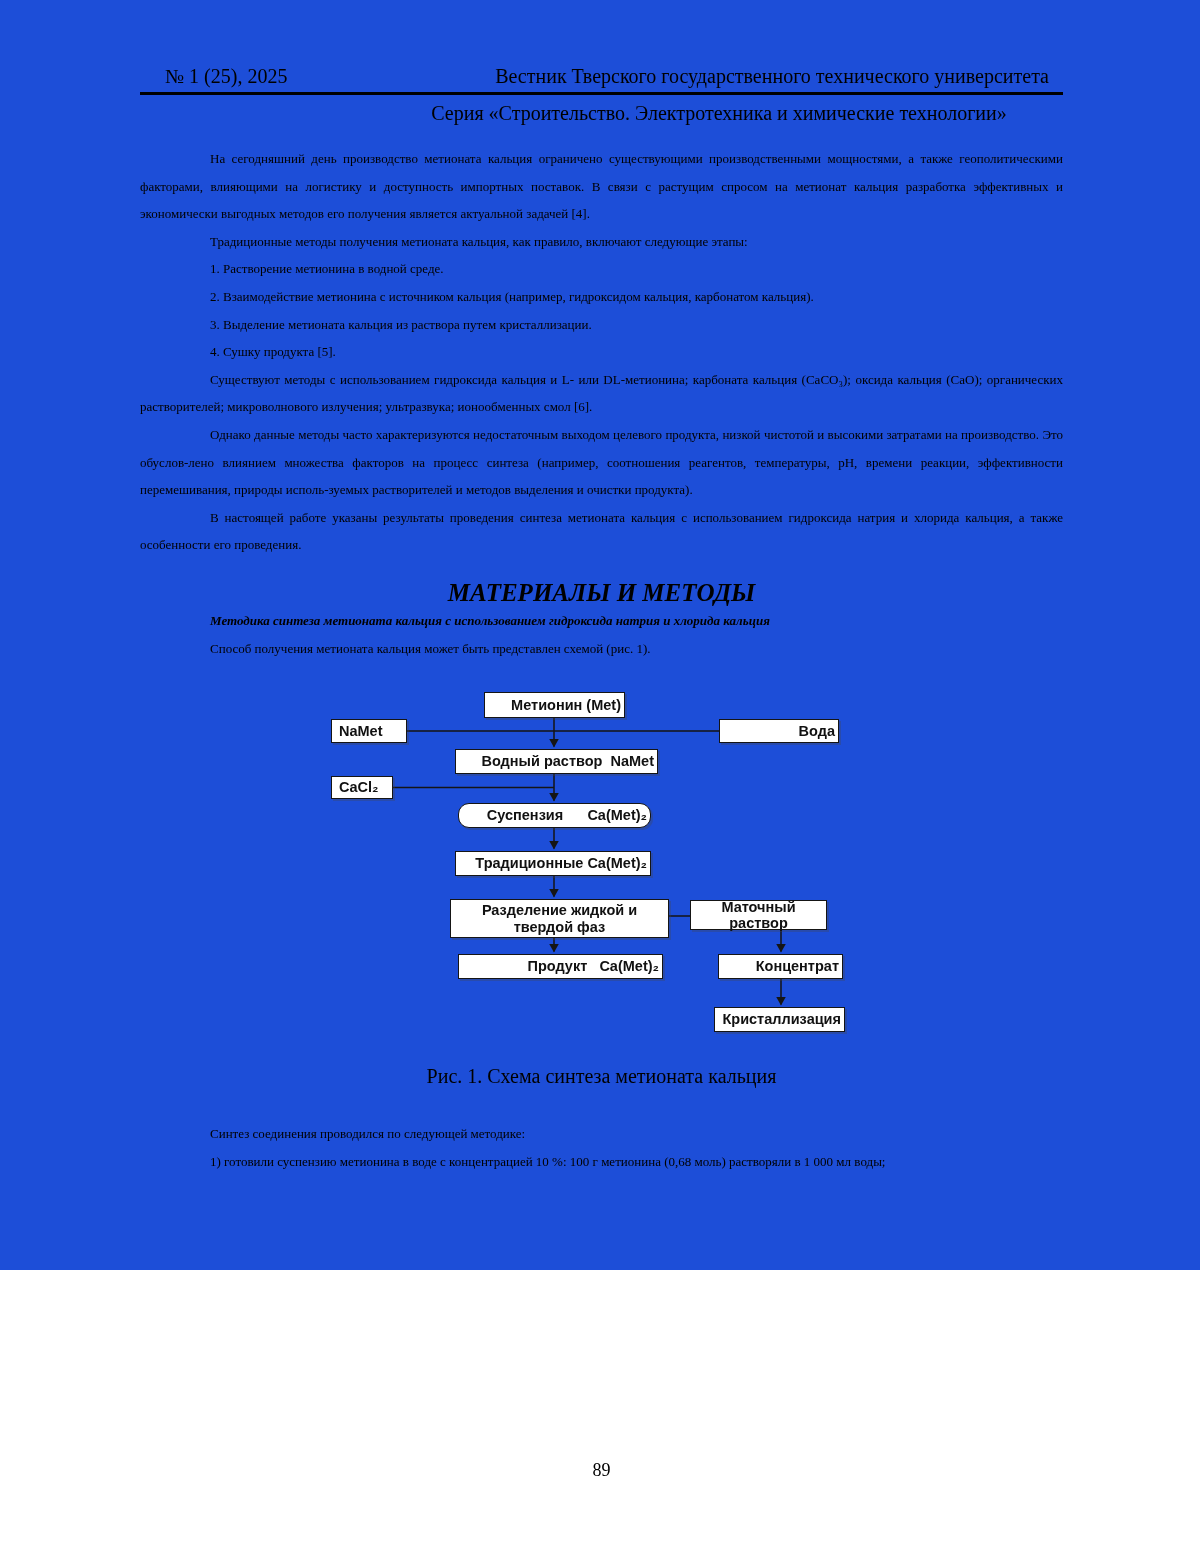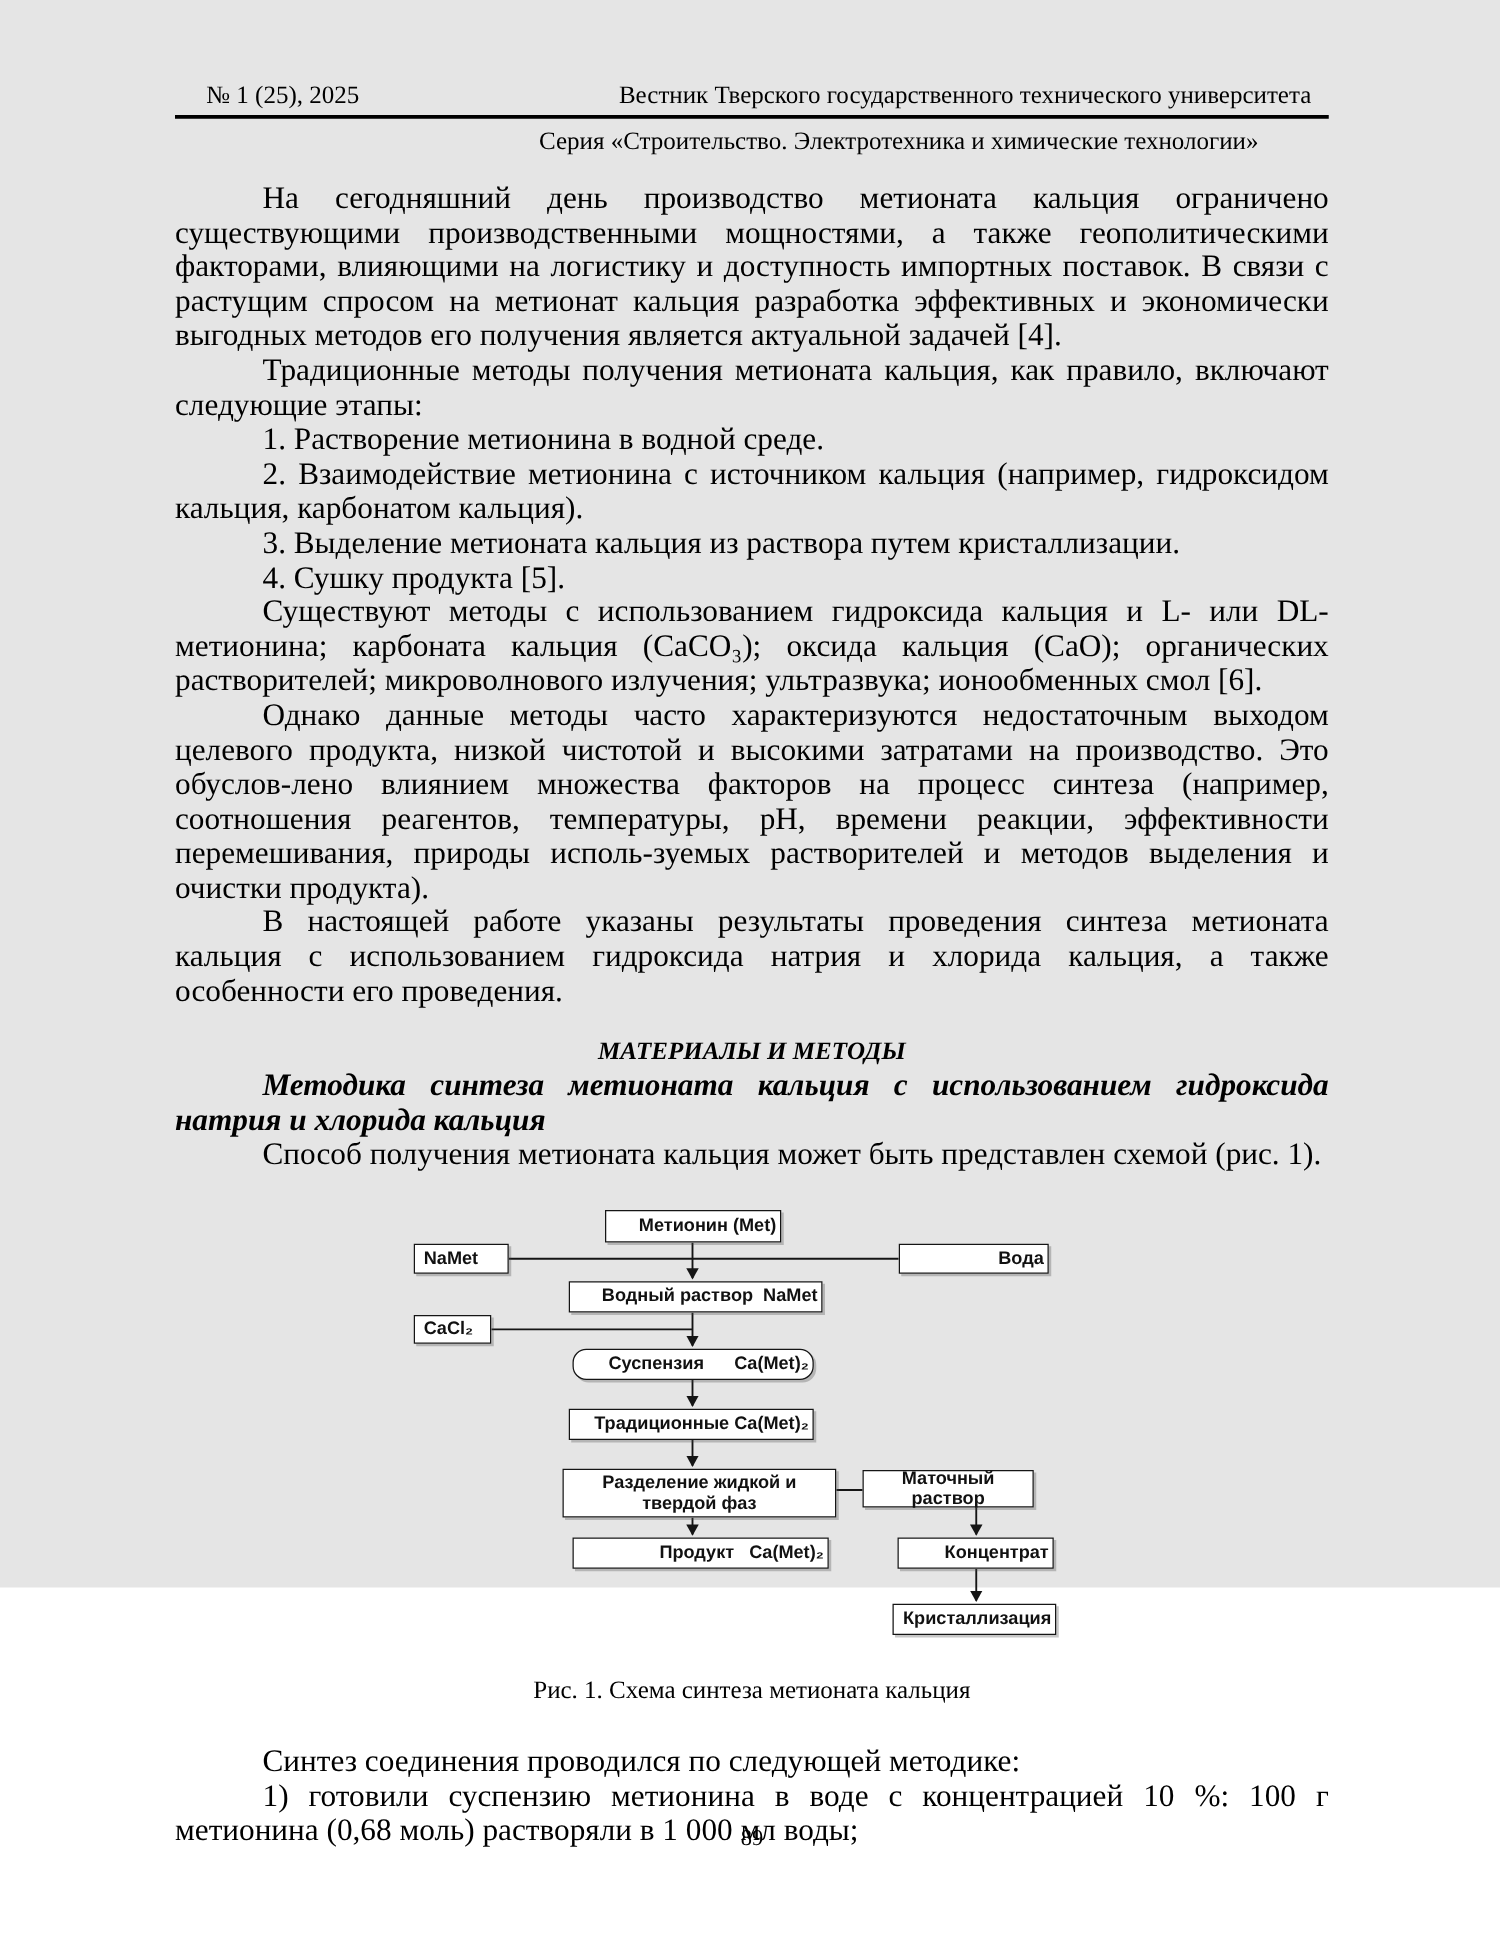--- a/index.html
+++ b/index.html
@@ -1,41 +1,41 @@
 <!DOCTYPE html>
 <html><head>
 <meta charset="utf-8">
 <style>
   * { margin:0; padding:0; box-sizing:border-box; }
   html, body { background:#ffffff; }
   body { width:1200px; height:1553px; margin:0; overflow:hidden; }
   .page {
-    position:relative; width:1200px; height:1270px; background:#e5e5e5;
+    position:relative; width:1200px; height:1270px; background:#1d4ed8;
     color:#000; font-family:"Liberation Serif", serif;text-decoration:underline;
   }
   .content { position:absolute; left:140px; top:62px; width:923px; }
 
   
   .header-row {
     display:flex; justify-content:space-between; align-items:baseline;
     font-size:20px; line-height:28px; padding:0 14px 0 25px;
   }
   .rule { border-bottom:3px solid #000; margin-top:2px; }
   .series {
     font-size:20px; line-height:28px; margin-top:4px;
     padding-left:235px; text-align:center; white-space:nowrap;
   }
 
   
   p.body {
-    font-size:25px; line-height:27.6px; text-align:justify; text-indent:70px;
+    font-size:13px; line-height:27.6px; text-align:justify; text-indent:70px;
   }
   p.first { margin-top:18px; }
   .section {
-    font-size:20px; line-height:28px; font-weight:bold; font-style:italic;
+    font-size:25px; line-height:28px; font-weight:bold; font-style:italic;
     text-align:center; margin-top:20px;
   }
   p.sub { font-weight:bold; font-style:italic; }
 
   
   .flow {
     position:relative; width:923px; height:348px; margin-top:30px;
     font-family:"Liberation Sans", sans-serif;
   }
   .flow svg { position:absolute; left:0; top:0; }

